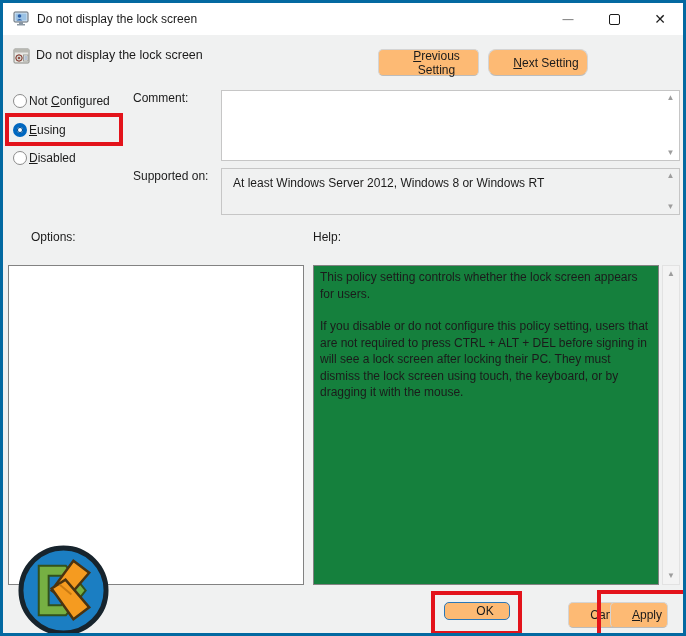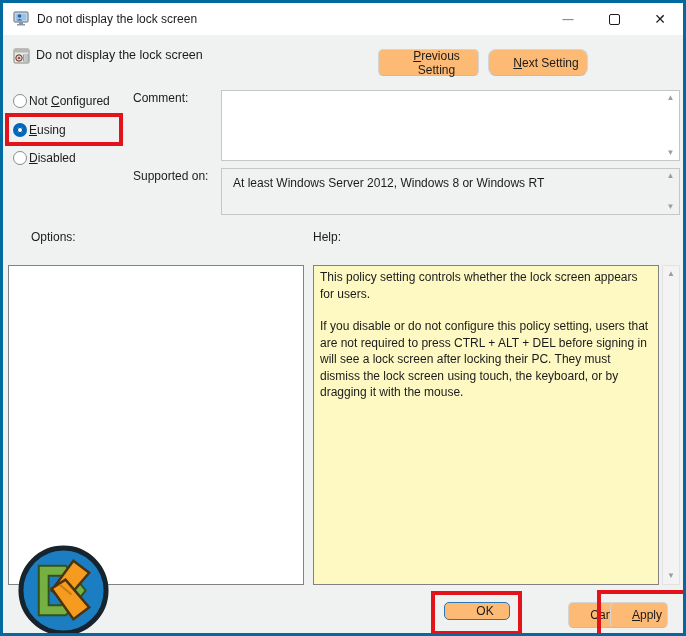--- a/index.html
+++ b/index.html
@@ -80,21 +80,21 @@
   .arrow { font-size:8px; color:#9d9d9d; line-height:8px; cursor:default; }
   
   .lbl-options { position:absolute; left:8px; top:227px;margin-left:20px; }
   .lbl-help { position:absolute; left:310px; top:227px; }
   .options-box {
     position:absolute; left:5px; top:262px; width:296px; height:320px;
     background:#fff; border:1px solid #828282;
   }
   .help-box {
     position:absolute; left:310px; top:262px; width:346px; height:320px;
-    background:#fef9c3; border:1px solid #828282;
+    background:#15803d; border:1px solid #828282;
     padding:3px 6px; overflow:hidden;
     font-size:12px; line-height:16.5px;
   }
   .help-box p { margin:0 0 16px 0; }
   .help-scrollbar {
     position:absolute; left:659px; top:262px; width:18px; height:320px;
     background:#f3f3f3; border:1px solid #e2e2e2;
     display:flex; flex-direction:column; justify-content:space-between; align-items:center;
     padding:4px 0;
   }

